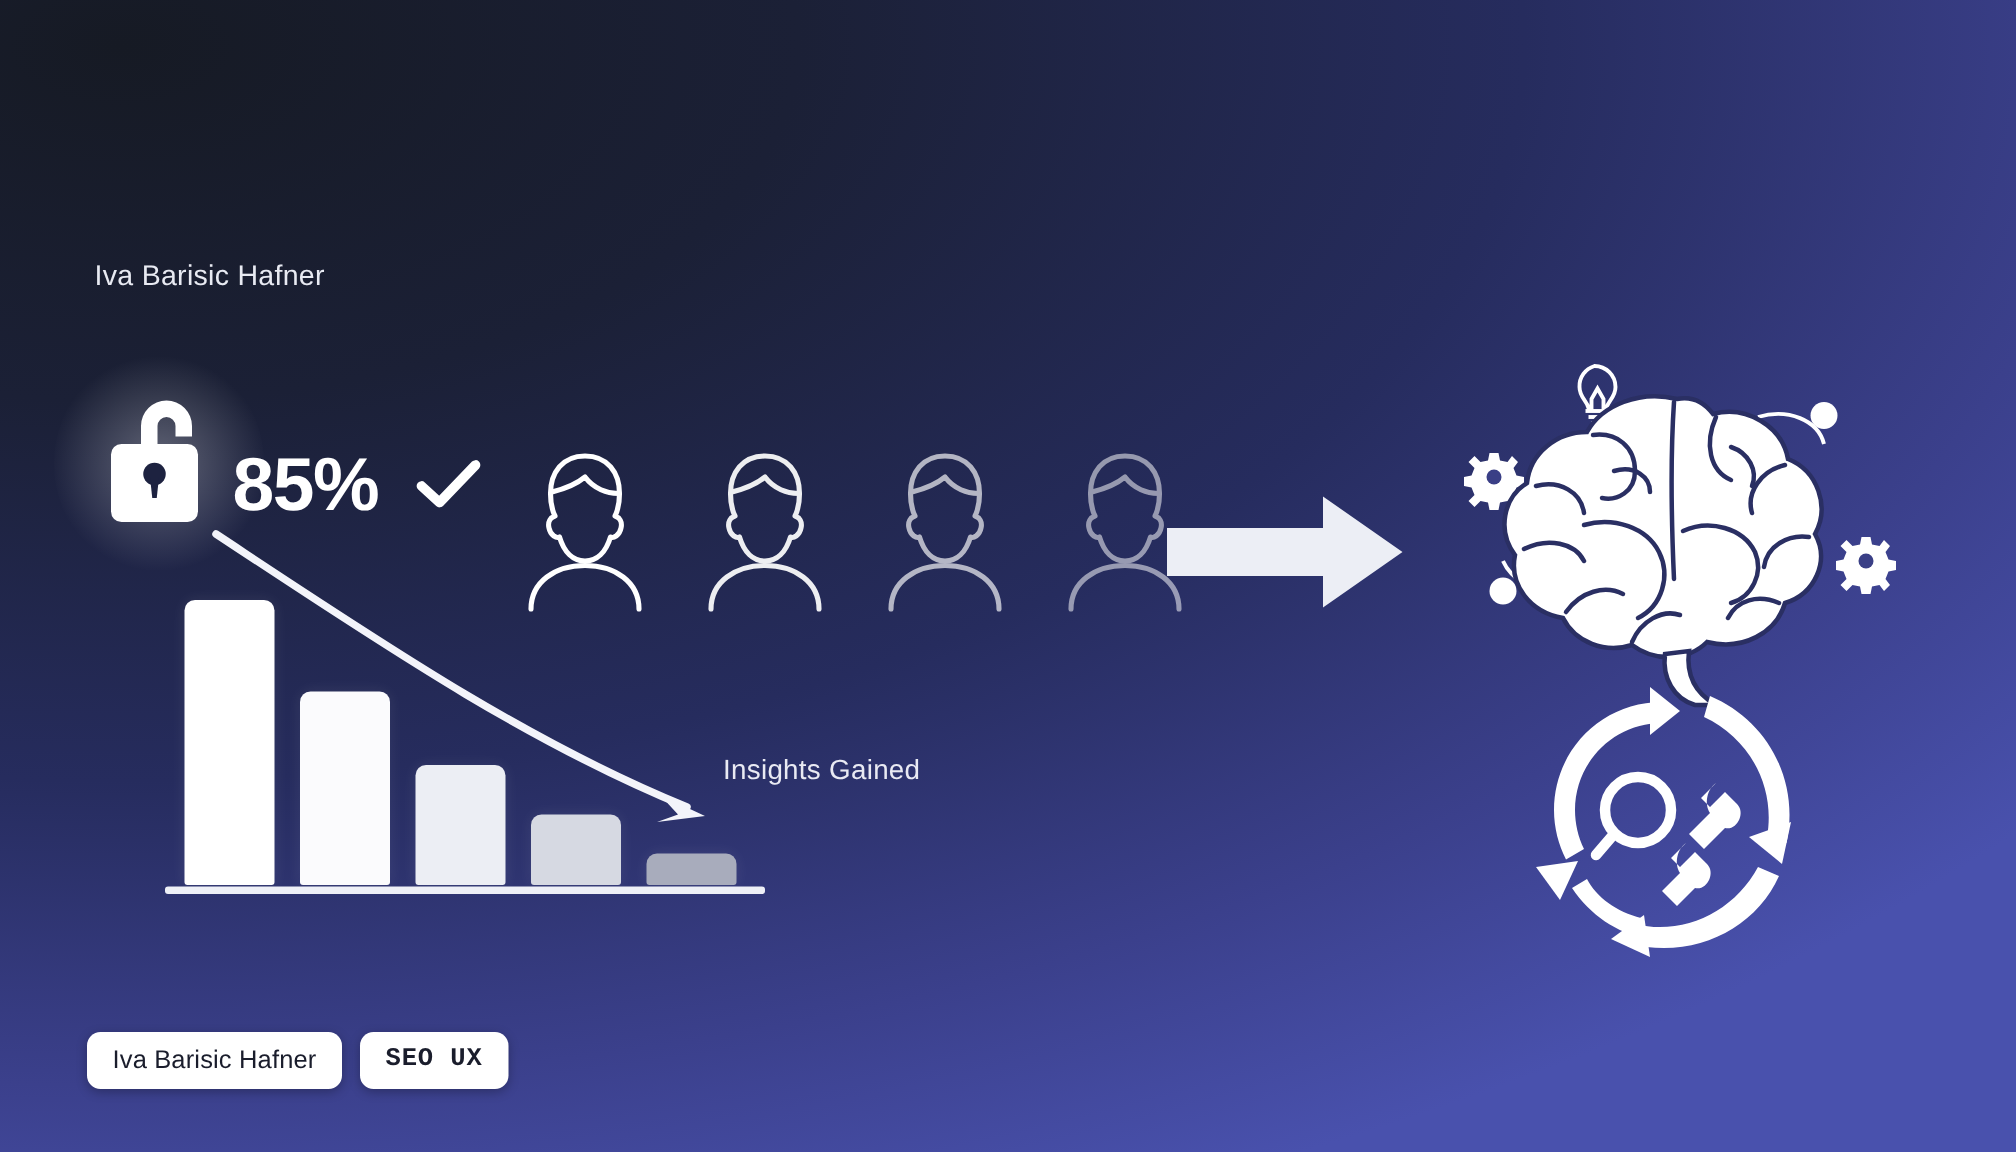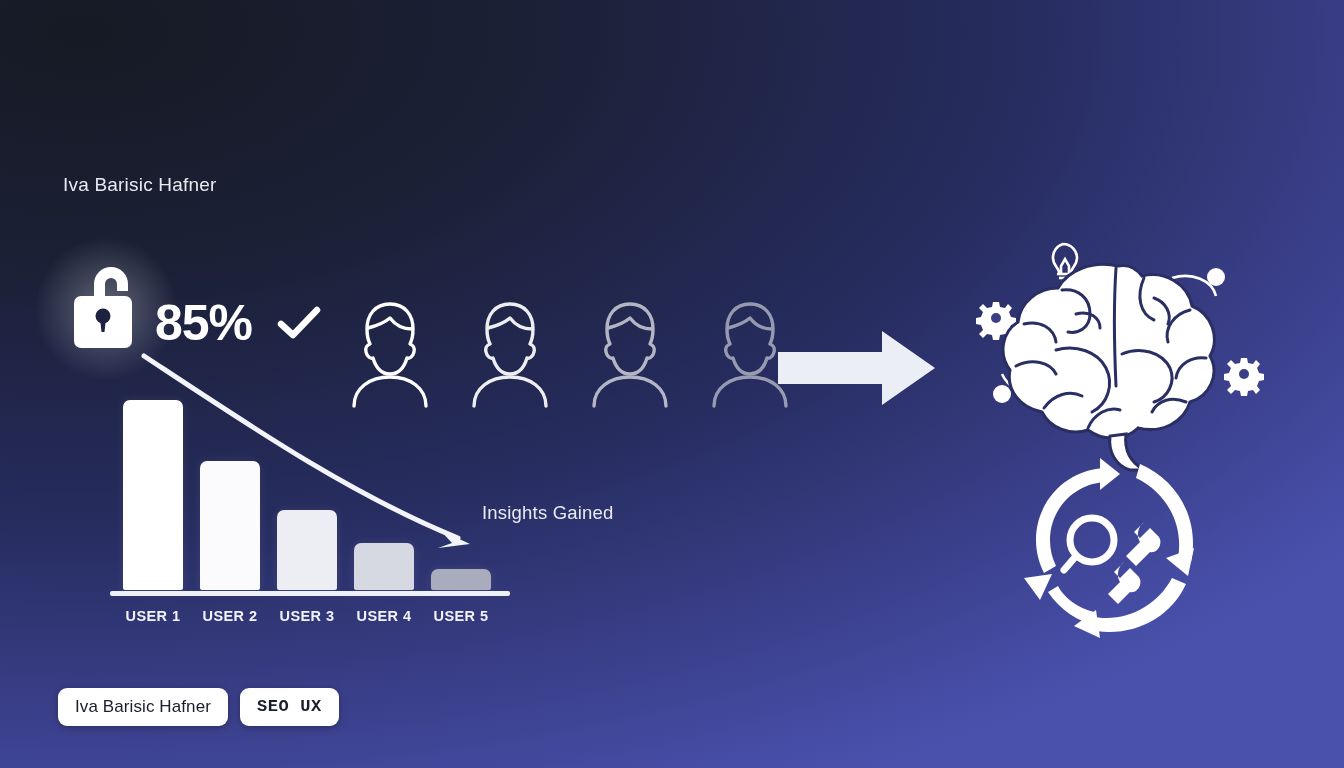--- a/index.html
+++ b/index.html
@@ -129,27 +129,20 @@
 
   <div id="chart">
     <div id="bars">
       <div class="bar" style="height:100%;background:#ffffff"></div>
       <div class="bar" style="height:68%;background:#fbfbfd"></div>
       <div class="bar" style="height:42%;background:#eceef4"></div>
       <div class="bar" style="height:25%;background:#d6d9e2"></div>
       <div class="bar" style="height:11%;background:#a8acbc"></div>
     </div>
     <div id="axis"></div>
-    <div id="xlabels">
-      <div class="xlabel">USER 1</div>
-      <div class="xlabel">USER 2</div>
-      <div class="xlabel">USER 3</div>
-      <div class="xlabel">USER 4</div>
-      <div class="xlabel">USER 5</div>
-    </div>
   </div>
 
   <svg id="trend" width="350" height="220" viewBox="0 0 350 220">
     <path d="M4 4 C110 74 210 142 318 186" stroke="#f3f4fa" stroke-width="5" fill="none" stroke-linecap="round"></path>
     <path d="M330 192 L300 178 L312 191 L298 196 Z" fill="#f3f4fa"></path>
   </svg>
 
   <div id="insights">Insights Gained</div>
 
   <div id-brain="" id="brain-block">

